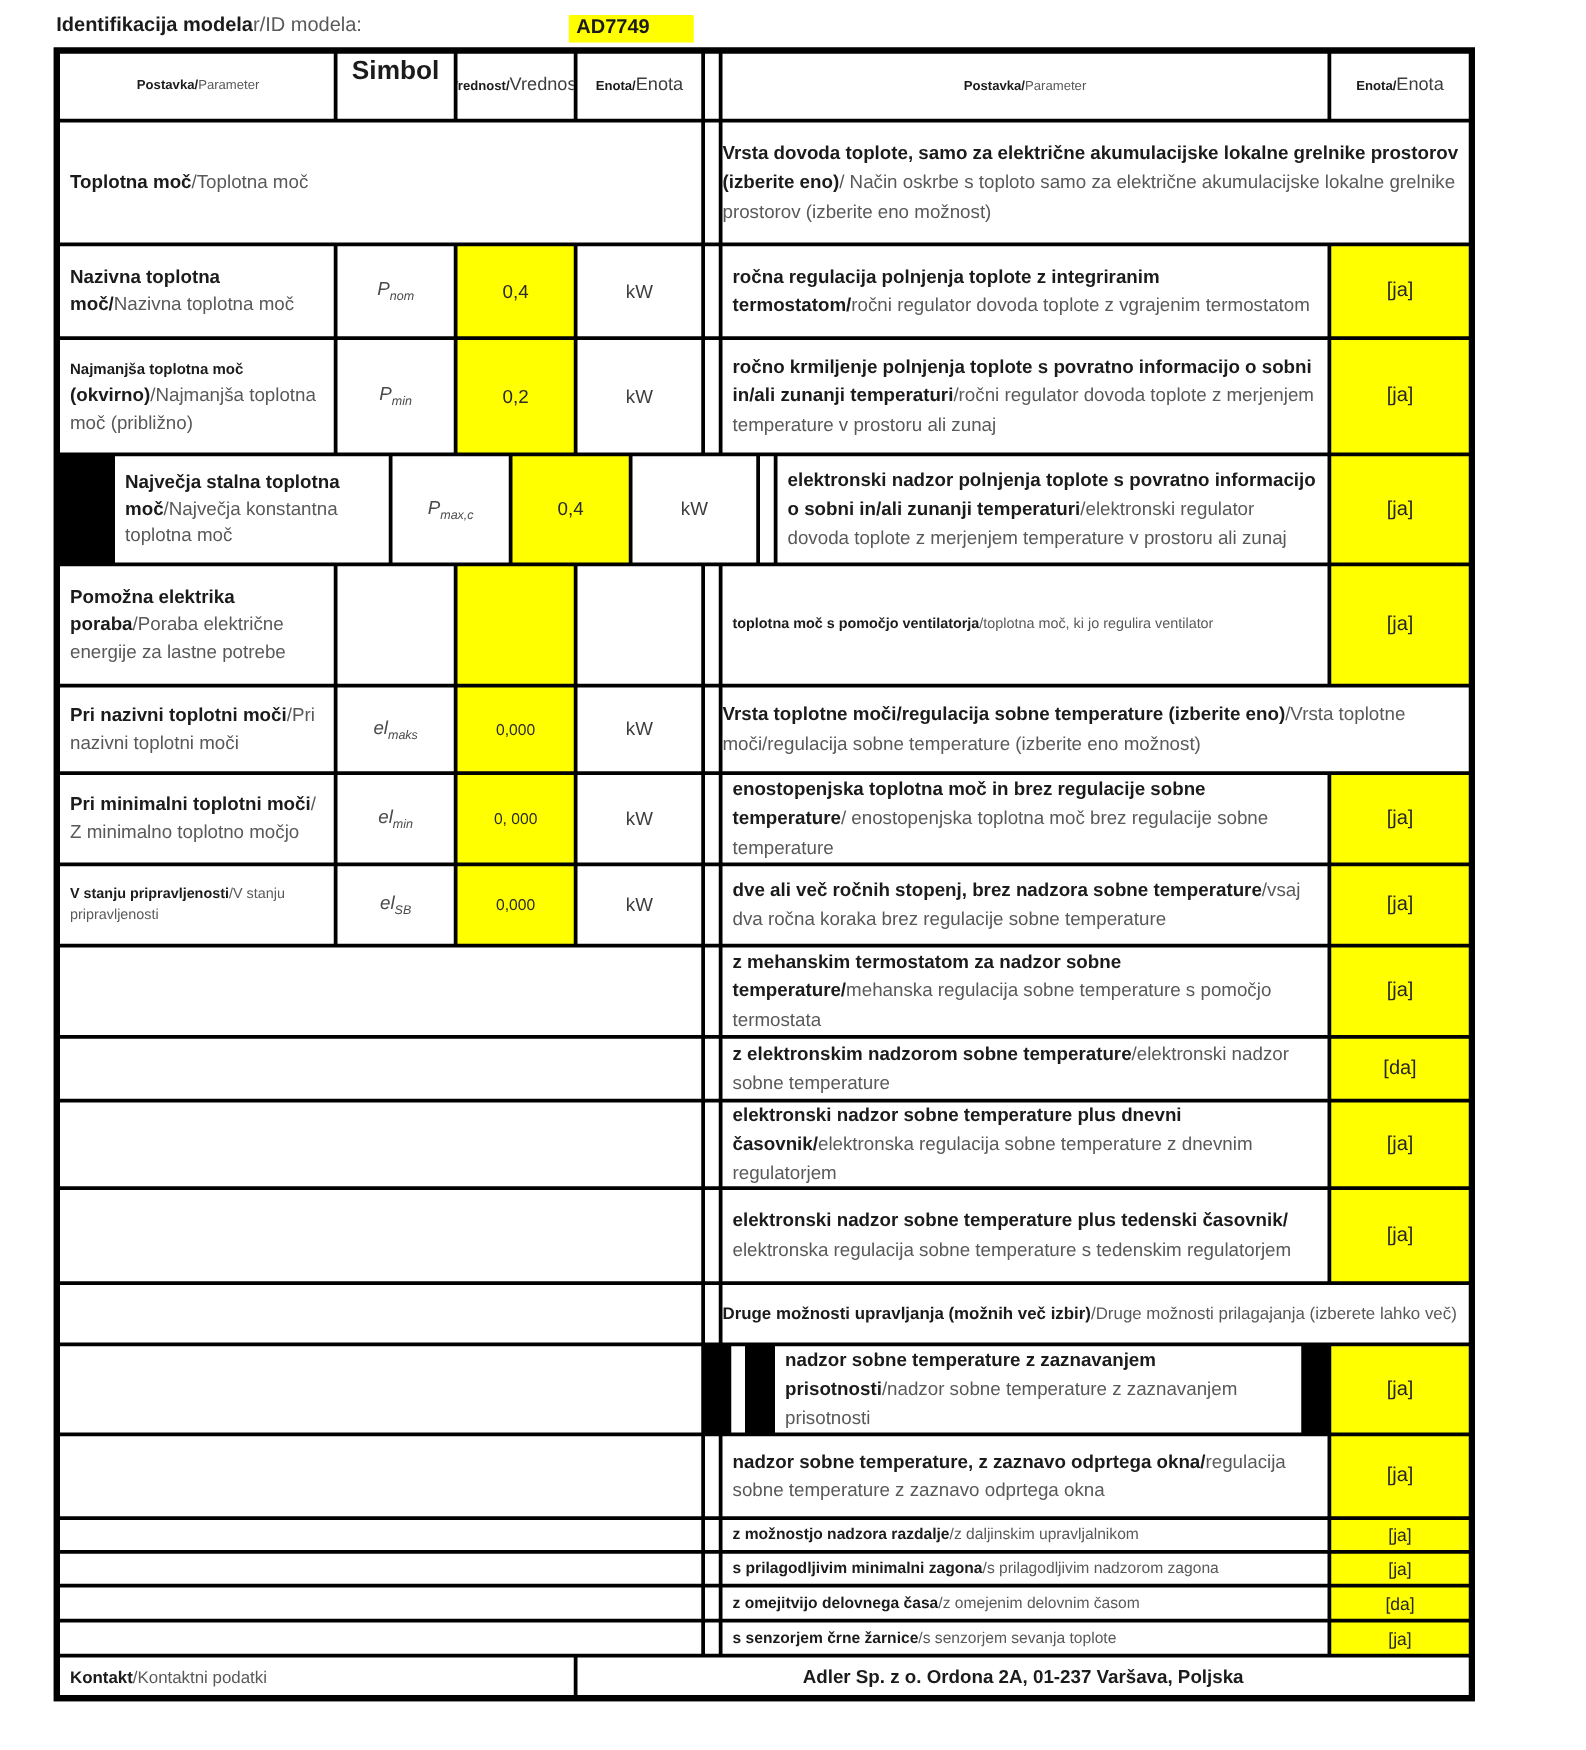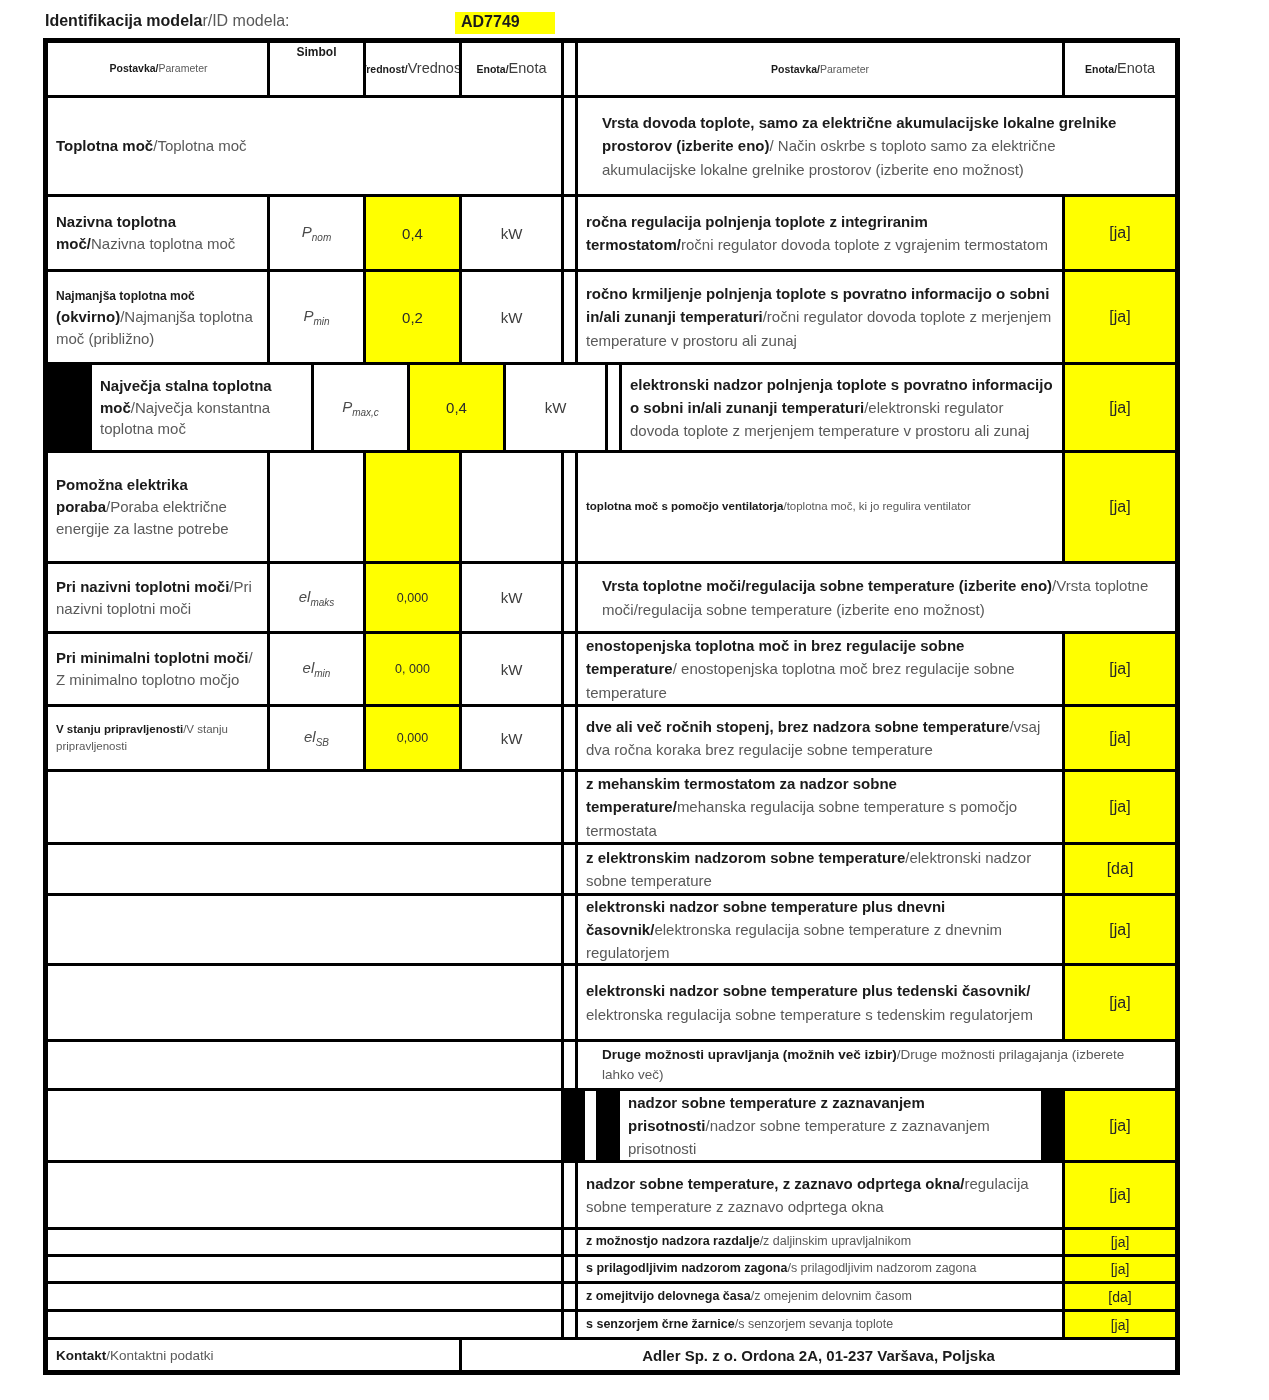--- a/index.html
+++ b/index.html
@@ -27,36 +27,36 @@
   
   .c-param{width:219px; display:flex; flex-direction:column; justify-content:center; padding:3px 6px 3px 8px; font-size:15px; line-height:1.45;}
   .c-sym{width:93px; display:flex; align-items:center; justify-content:center;}
   .c-val{width:93px; background:var(--hl); display:flex; align-items:center; justify-content:center; font-size:15px; color:#2b2b2b;}
   .c-unit{width:99px; display:flex; align-items:center; justify-content:center; font-size:15px; color:#3d3d3d;}
   .c-lspan{width:513px; display:flex; flex-direction:column; justify-content:center; padding:3px 6px 3px 8px; font-size:15px; line-height:1.5;}
   .c-gap{width:11px;}
   
   .c-desc{flex:1; display:flex; flex-direction:column; justify-content:center; padding:4px 8px; font-size:15px; line-height:1.55;}
   .c-runit{width:110px; background:var(--hl); display:flex; align-items:center; justify-content:center; font-size:16px; color:#262626;}
-  .c-rspan{flex:1; display:flex; flex-direction:column; justify-content:center; padding:4px 24px; font-size:15px; line-height:1.55;}
+  .c-rspan{flex:1; display:flex; flex-direction:column; justify-content:center; padding:4px 0; font-size:15px; line-height:1.55;}
   .b{font-weight:700; color:var(--tb);}
   .r{font-weight:400; color:var(--ts);}
   .pre{font-weight:700; color:var(--tb); font-size:12px;}
   .sm{font-size:11.5px; line-height:1.5;}
   .xs{font-size:12.5px; line-height:1.25; padding-top:1px; padding-bottom:1px;}
   .md{font-size:13.5px; line-height:1.5;}
   .ans-xs{font-size:14px;}
   .sym{font-style:italic; color:#4a4a4a; font-size:15px;}
   .sym sub{font-size:10px;}
   .val-sm{font-size:12.5px;}
   
   .hdr .c-param, .hdr .c-desc{align-items:center; text-align:center;}
   .hdr-small{font-size:10.5px; font-weight:700; color:var(--tb);}
   .hdr-small .r2{font-weight:400; color:var(--ts);}
-  .hdr-sym{font-size:12px; font-weight:700; color:var(--tb); align-self:flex-start; margin:2px auto 0 auto;}
+  .hdr-sym{font-size:21px; font-weight:700; color:var(--tb); align-self:flex-start; margin:2px auto 0 auto;}
   .hdr-two{display:flex; flex-direction:row; align-items:center; justify-content:center; line-height:1.35;}
   .hdr-two .l1{font-size:10.5px; font-weight:700; color:var(--tb);}
   .hdr-two .l2{font-size:14.5px; font-weight:400; color:#3d3d3d;}
   .hdr .c-sym, .hdr .c-val, .hdr .c-unit, .hdr .c-runit{background:#fff;}
   .hdr .c-runit{color:inherit;}
   
   .c-contact{width:411px; display:flex; align-items:center; padding:2px 8px; font-size:13.5px;}
   .c-addr{flex:1; display:flex; align-items:center; justify-content:center; font-size:15px; font-weight:700; color:var(--tb); text-align:center;}
 </style>
 </head>
@@ -157,21 +157,21 @@
           <div class="cell c-unit">
             <span>kW</span>
           </div>
           <div class="cell c-gap"></div>
           <div class="cell c-desc">
             <div><span class="b">elektronski nadzor polnjenja toplote s povratno informacijo o sobni in/ali zunanji temperaturi</span><span class="r">/elektronski regulator dovoda toplote z merjenjem temperature v prostoru ali zunaj</span></div>
           </div>
           <div class="cell c-runit">
             <span>[ja]</span>
           </div>
-        </div><div class="trow" style="height: 108px;">
+        </div><div class="trow" style="height: 94px;">
           <div class="cell c-param">
             <div><span class="b">Pomožna elektrika poraba</span><span class="r">/Poraba električne energije za lastne potrebe</span></div>
           </div>
           <div class="cell c-sym"></div>
           <div class="cell c-val">
             <span></span>
           </div>
           <div class="cell c-unit">
             <span></span>
           </div>
@@ -305,21 +305,21 @@
           <div class="cell c-desc xs">
             <div><span class="b">z možnostjo nadzora razdalje</span><span class="r">/z daljinskim upravljalnikom</span></div>
           </div>
           <div class="cell c-runit ans-xs">
             <span>[ja]</span>
           </div>
         </div><div class="trow" style="height: 24px;">
           <div class="cell c-lspan"></div>
           <div class="cell c-gap"></div>
           <div class="cell c-desc xs">
-            <div><span class="b">s prilagodljivim nadzorom zagona</span><span class="r">/s prilagodljivim nadzorom zagona</span></div>
+            <div><span class="b">s prilagodljivim minimalni zagona</span><span class="r">/s prilagodljivim nadzorom zagona</span></div>
           </div>
           <div class="cell c-runit ans-xs">
             <span>[ja]</span>
           </div>
         </div><div class="trow" style="height: 25px;">
           <div class="cell c-lspan"></div>
           <div class="cell c-gap"></div>
           <div class="cell c-desc xs">
             <div><span class="b">z omejitvijo delovnega časa</span><span class="r">/z omejenim delovnim časom</span></div>
           </div>

